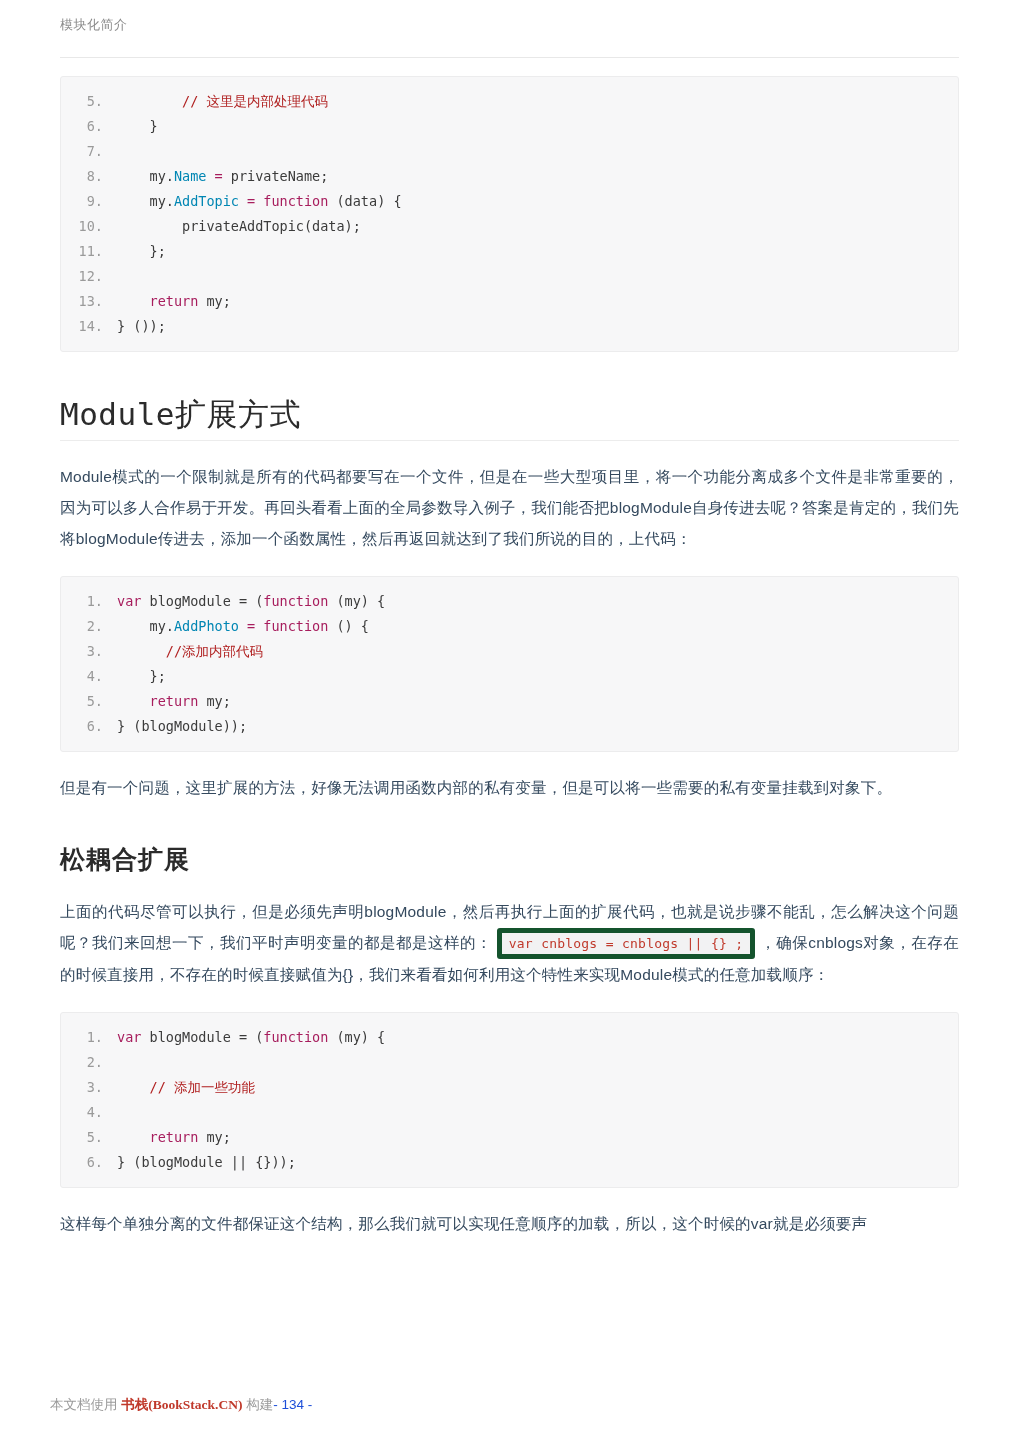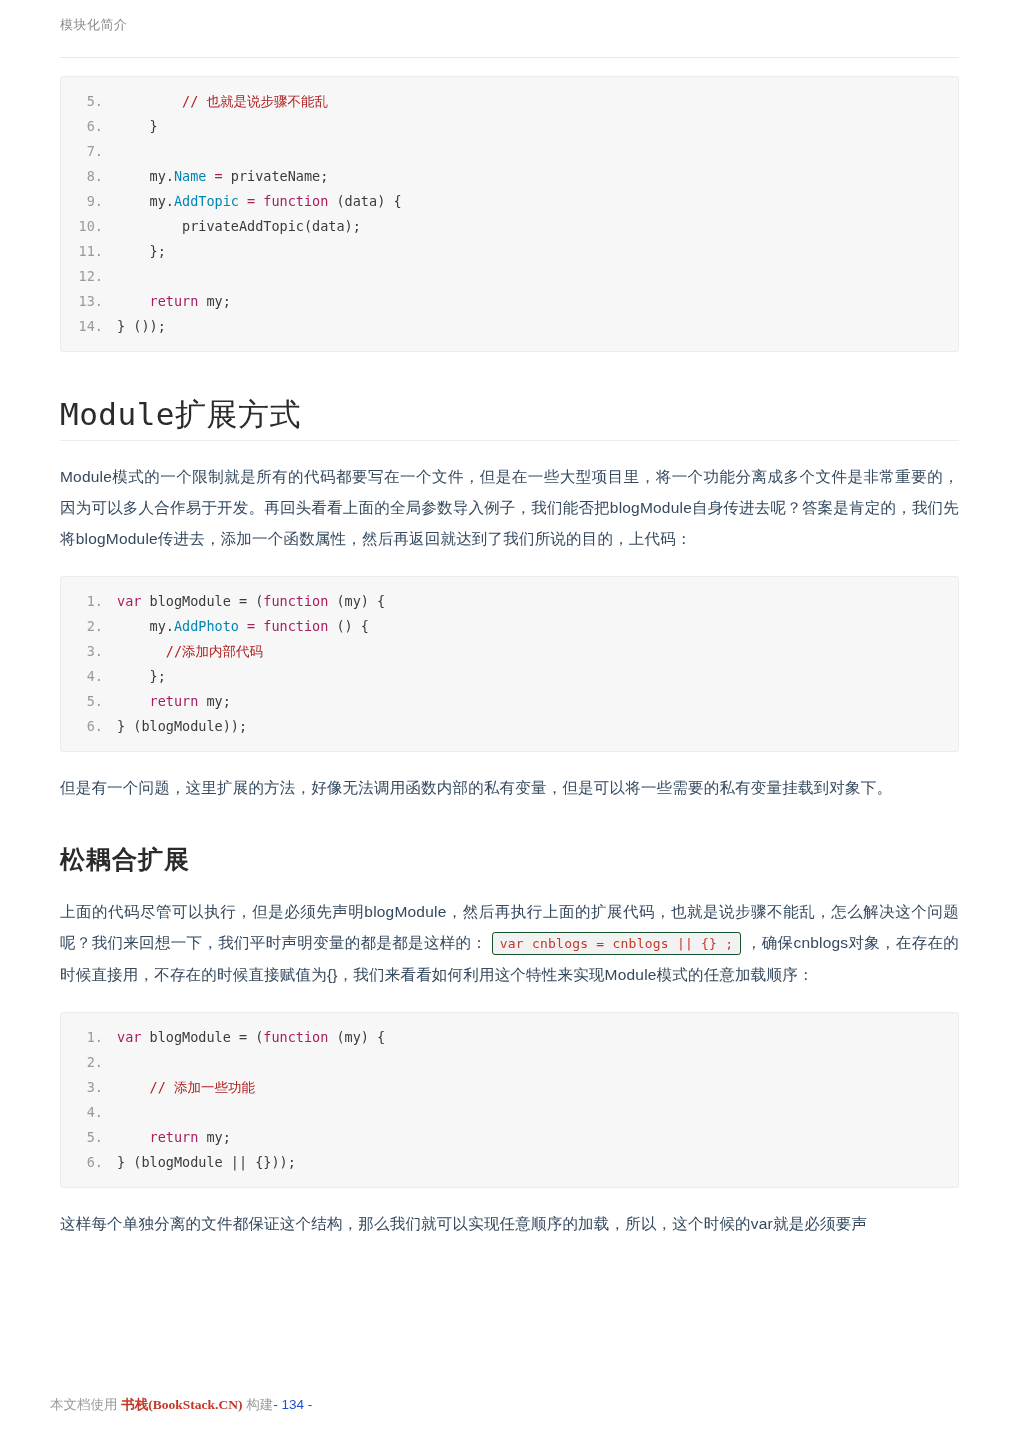--- a/index.html
+++ b/index.html
@@ -74,21 +74,21 @@
     line-height: 31px;
     color: #34495e;
     margin: 20px 0 0 0;
     text-align: justify;
     letter-spacing: 0.2px;
   }
   code.inline {
     font-family: "DejaVu Sans Mono", "Liberation Mono", monospace;
     font-size: 13px;
     background: #f2f2f3;
-    border: 1px solid #14532d;
+    border: 5px solid #14532d;
     border-radius: 3px;
     padding: 3px 7px;
     color: #c0392b;
     white-space: nowrap;
   }
   
   h1.h1 {
     font-family: "DejaVu Sans Mono", "Liberation Mono", monospace;
     font-size: 31px;
     font-weight: normal;
@@ -128,21 +128,21 @@
 </head>
 <body>
 
 <div class="page">
 
   <div class="page-header">
     <span>模块化简介</span>
   </div>
 
   <div class="code-block first">
-      <div class="code-line"><span class="ln">5.</span><span class="code-text"><span class="punct">        </span><span class="cmt">// 也就是说步骤不能乱</span></span></div>
+      <div class="code-line"><span class="ln">5.</span><span class="code-text"><span class="punct">        </span><span class="cmt">// 这里是内部处理代码</span></span></div>
       <div class="code-line"><span class="ln">6.</span><span class="code-text"><span class="punct">    }</span></span></div>
       <div class="code-line"><span class="ln">7.</span><span class="code-text"><span class="punct"></span></span></div>
       <div class="code-line"><span class="ln">8.</span><span class="code-text"><span class="punct">    my.</span><span class="prop">Name</span><span class="kw"> = </span><span class="punct">privateName;</span></span></div>
       <div class="code-line"><span class="ln">9.</span><span class="code-text"><span class="punct">    my.</span><span class="prop">AddTopic</span><span class="kw"> = </span><span class="kw">function</span><span class="punct"> (data) {</span></span></div>
       <div class="code-line"><span class="ln">10.</span><span class="code-text"><span class="punct">        privateAddTopic(</span><span class="punct">data</span><span class="punct">);</span></span></div>
       <div class="code-line"><span class="ln">11.</span><span class="code-text"><span class="punct">    };</span></span></div>
       <div class="code-line"><span class="ln">12.</span><span class="code-text"><span class="punct"></span></span></div>
       <div class="code-line"><span class="ln">13.</span><span class="code-text"><span class="punct">    </span><span class="kw">return</span><span class="punct"> my;</span></span></div>
       <div class="code-line"><span class="ln">14.</span><span class="code-text"><span class="punct">} ());</span></span></div>
     </div>

